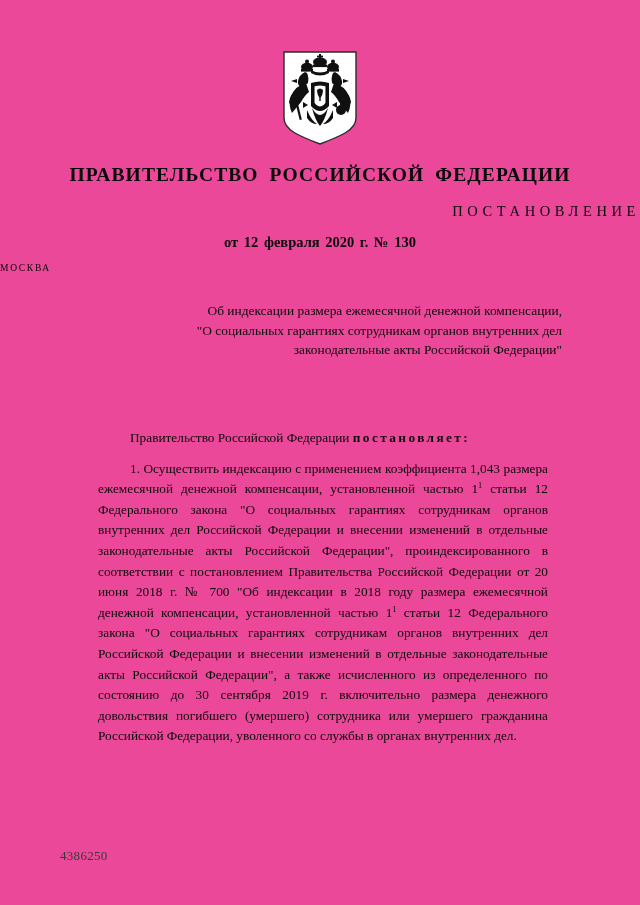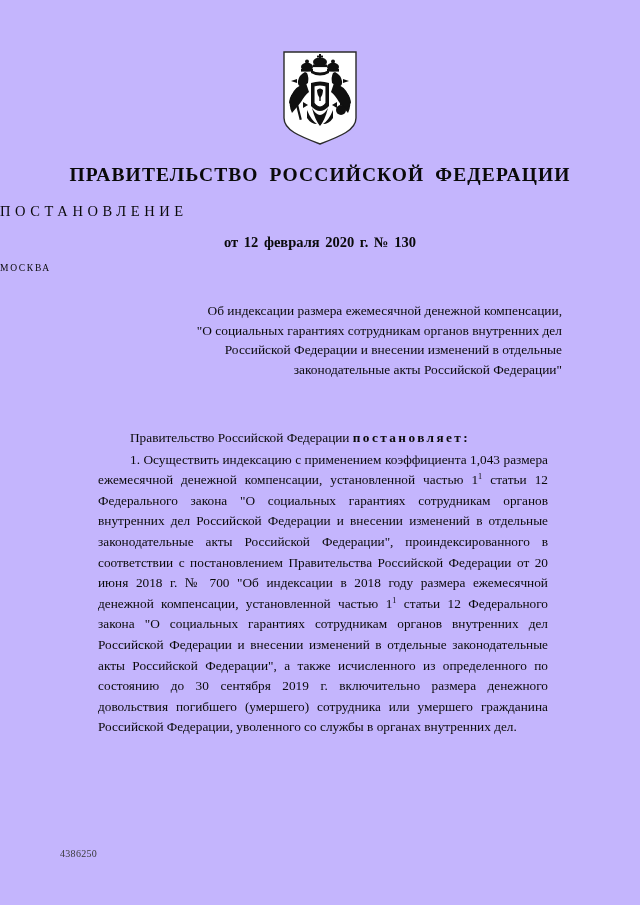--- a/index.html
+++ b/index.html
@@ -12,21 +12,21 @@
     height: 905px;
     position: relative;
     font-family: "Liberation Serif", "DejaVu Serif", serif;
     color: #0a0a0a;
     overflow: hidden;
   }
 
   .page {
     position: absolute;
     inset: 0;
-    background: #c4b5fd;
+    background: #ec4899;
     padding-left: 12px;
   }
 
   
   .emblem-wrap {
     position: absolute;
     left: 0;
     right: 0;
     top: 50px;
     display: flex;
@@ -50,21 +50,21 @@
     font-weight: bold;
     letter-spacing: 1.1px;
     word-spacing: 5px;
     white-space: nowrap;
   }
   .doc-type {
     position: absolute;
     top: 203px;
     left: 0;
     right: 0;
-    text-align: left;
+    text-align: right;
     font-size: 14.5px;
     letter-spacing: 4.6px;
     word-spacing: 2px;
   }
   .date-line {
     position: absolute;
     top: 234px;
     left: 0;
     right: 0;
     text-align: center;
@@ -104,38 +104,38 @@
     font-size: 13.3px;
     line-height: 20.6px;
     text-align: justify;
     text-justify: inter-word;
   }
   .para {
     margin: 0 0 0 0;
     text-indent: 32px;
     text-align: justify;
   }
-  .para + .para { margin-top: 1px; }
+  .para + .para { margin-top: 10px; }
   .spaced-bold {
     font-weight: bold;
     letter-spacing: 2.4px;
     margin-top: 15px;
   }
   sup {
     font-size: 0.62em;
     vertical-align: super;
     line-height: 0;
   }
 
   
   .footer-code {
     position: absolute;
     left: 60px;
     top: 848px;
-    font-size: 10px;
+    font-size: 13px;
     letter-spacing: 0.3px;
     color: #3a3a3a;
     font-family: "Liberation Serif", "DejaVu Serif", serif;
   }
 </style>
 </head>
 <body>
 
 <div class="page">
 
@@ -195,21 +195,20 @@
   </div>
 
   <div class="org-title">ПРАВИТЕЛЬСТВО РОССИЙСКОЙ ФЕДЕРАЦИИ</div>
   <div class="doc-type">ПОСТАНОВЛЕНИЕ</div>
   <div class="date-line">от 12 февраля 2020 г.  №  130</div>
   <div class="city-line">МОСКВА</div>
 
   <div class="doc-title">
     <span class="tline">Об индексации размера ежемесячной денежной компенсации,</span>
     <span class="tline">"О социальных гарантиях сотрудникам органов внутренних дел</span>
-    <span class="tline">Российской Федерации и внесении изменений в отдельные</span>
     <span class="tline">законодательные акты Российской Федерации"</span>
   </div>
 
   <div class="body-block">
     <p class="para"><span>Правительство Российской Федерации </span><span class="spaced-bold">постановляет:</span></p>
     <p class="para"><span>1. Осуществить индексацию с применением коэффициента 1,043 размера ежемесячной денежной компенсации, установленной частью 1</span><sup>1</sup><span> статьи 12 Федерального закона "О социальных гарантиях сотрудникам органов внутренних дел Российской Федерации и внесении изменений в отдельные законодательные акты Российской Федерации", проиндексированного в соответствии с постановлением Правительства Российской Федерации от 20 июня 2018 г. № 700 "Об индексации в 2018 году размера ежемесячной денежной компенсации, установленной частью 1</span><sup>1</sup><span> статьи 12 Федерального закона "О социальных гарантиях сотрудникам органов внутренних дел Российской Федерации и внесении изменений в отдельные законодательные акты Российской Федерации", а также исчисленного из определенного по состоянию до 30 сентября 2019 г. включительно размера денежного довольствия погибшего (умершего) сотрудника или умершего гражданина Российской Федерации, уволенного со службы в органах внутренних дел.</span></p>
   </div>
 
   <div class="footer-code">4386250</div>
 

